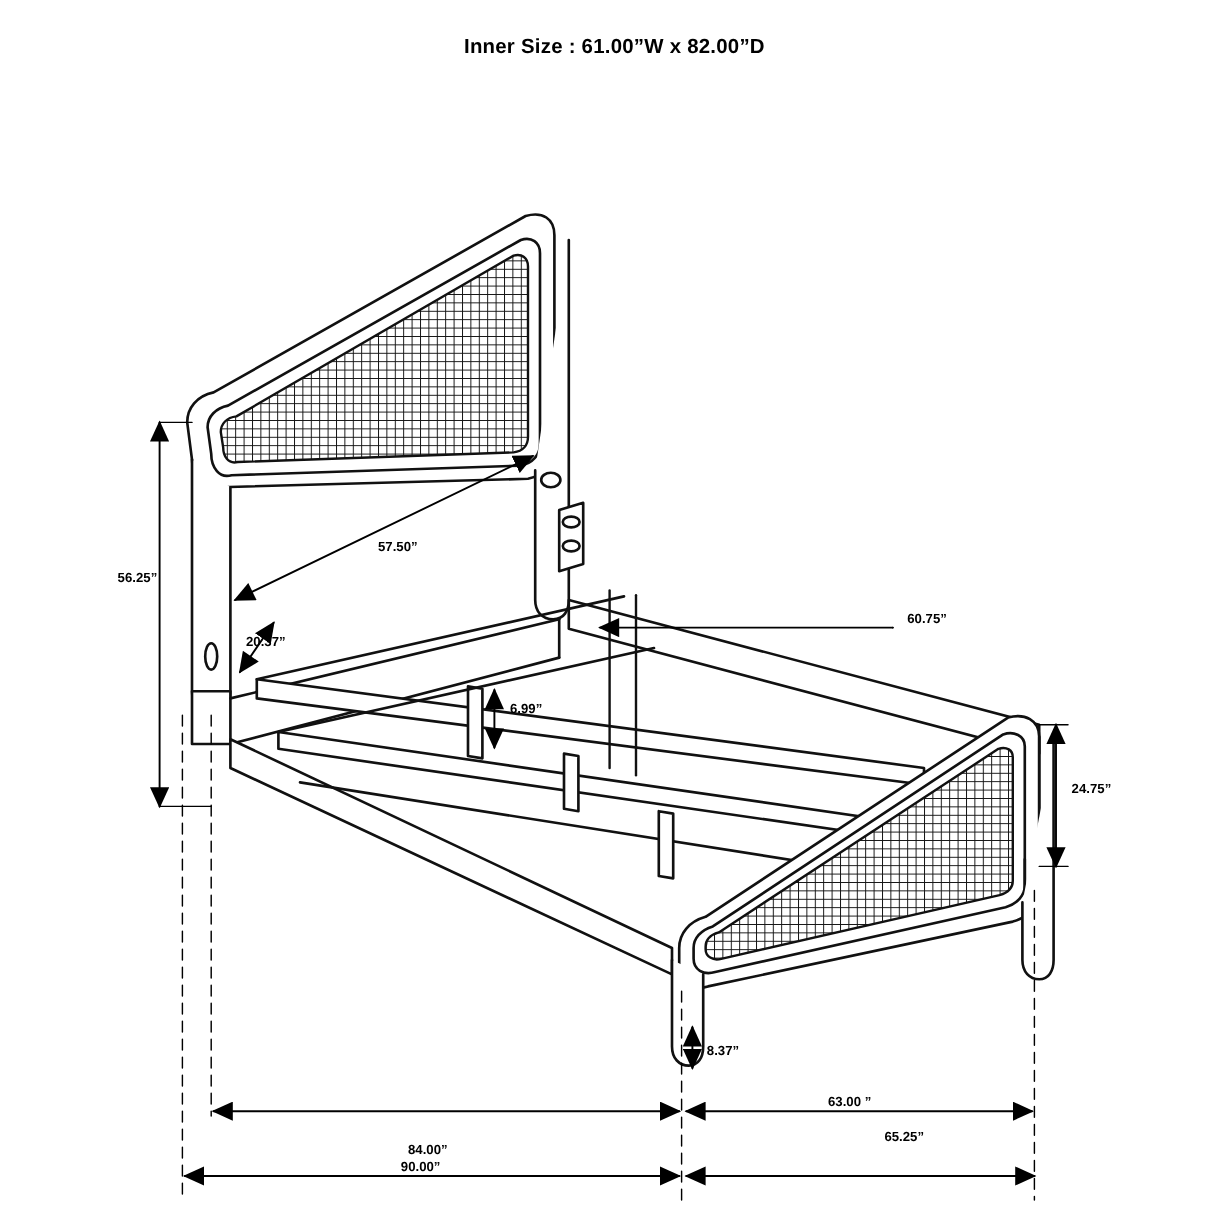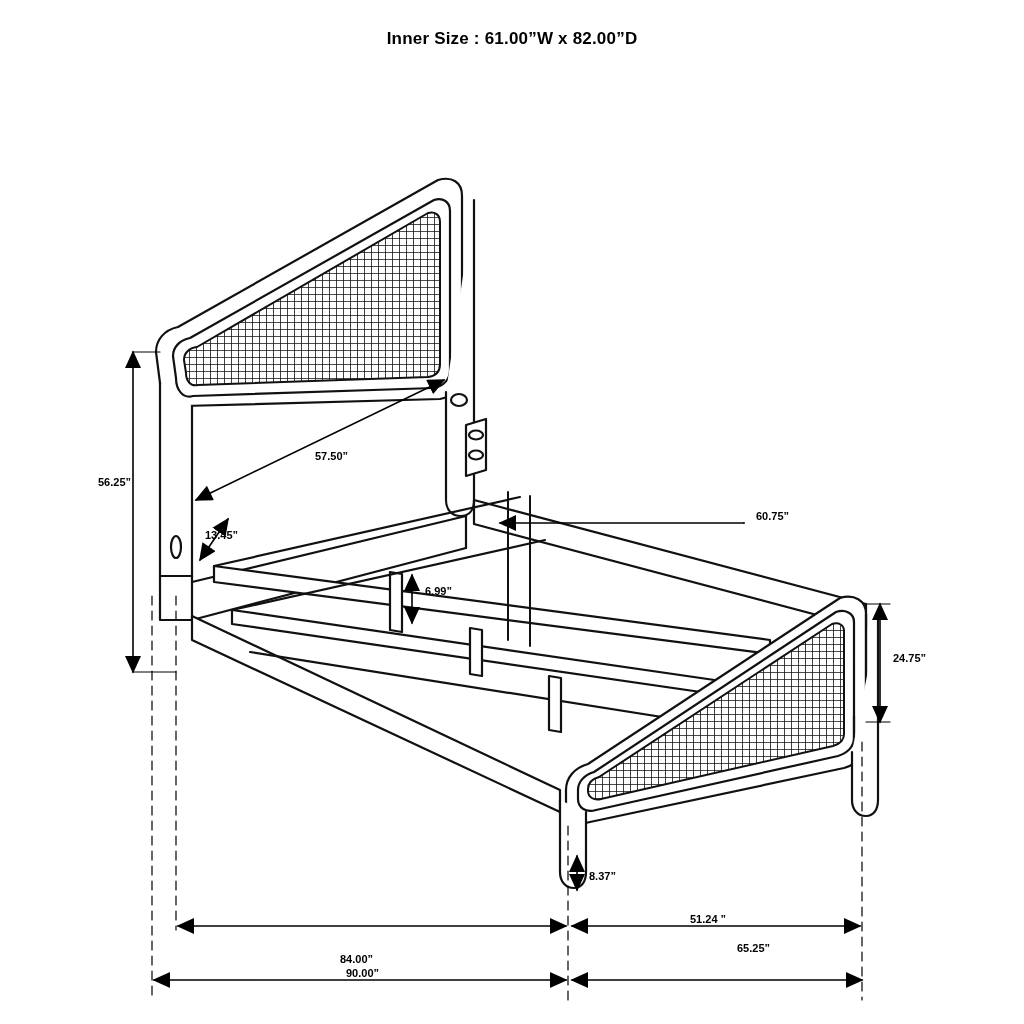--- a/index.html
+++ b/index.html
@@ -155,23 +155,23 @@
         <line x1="572" y1="926" x2="860" y2="926" marker-start="url(#arrHs)" marker-end="url(#arrH)"></line>
 
         <line x1="154" y1="980" x2="566" y2="980" marker-start="url(#arrHs)" marker-end="url(#arrH)"></line>
         <line x1="572" y1="980" x2="862" y2="980" marker-start="url(#arrHs)" marker-end="url(#arrH)"></line>
       </g>
     </g>
   </svg>
 
   <div class="dim-label" style="left:74px;  top:476px;margin-left:24px;">56.25”</div>
   <div class="dim-label" style="left:315px; top:450px;">57.50”</div>
-  <div class="dim-label" style="left:205px; top:529px;">13.45”</div>
+  <div class="dim-label" style="left:205px; top:529px;">20.37”</div>
   <div class="dim-label" style="left:425px; top:585px;">6.99”</div>
   <div class="dim-label" style="left:756px; top:510px;">60.75”</div>
   <div class="dim-label" style="left:893px; top:652px;">24.75”</div>
   <div class="dim-label" style="left:589px; top:870px;">8.37”</div>
   <div class="dim-label" style="left:340px; top:913px;margin-top:40px;">84.00”</div>
-  <div class="dim-label" style="left:690px; top:913px;">51.24 ”</div>
-  <div class="dim-label" style="left:346px; top:967px;text-align:right;">90.00”</div>
+  <div class="dim-label" style="left:690px; top:913px;">63.00 ”</div>
+  <div class="dim-label" style="left:334px; top:967px;text-align:right;">90.00”</div>
   <div class="dim-label" style="left:692px; top:942px;margin-left:45px;">65.25”</div>
 
 </div>
 
 </body></html>

